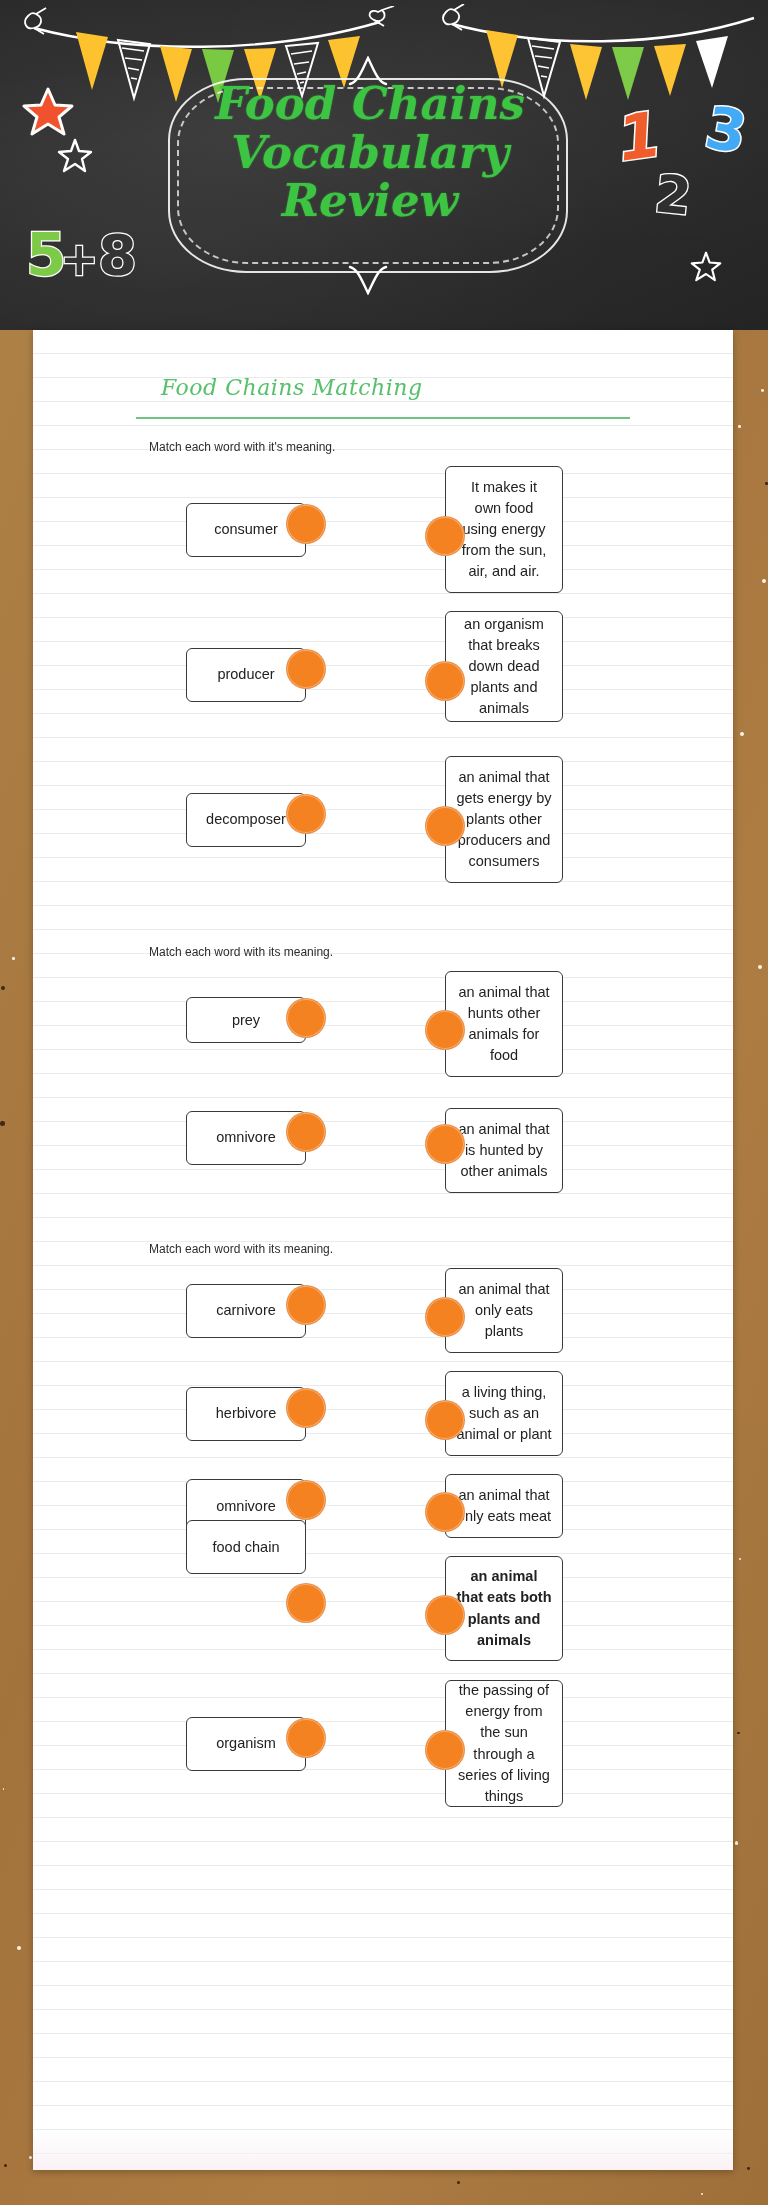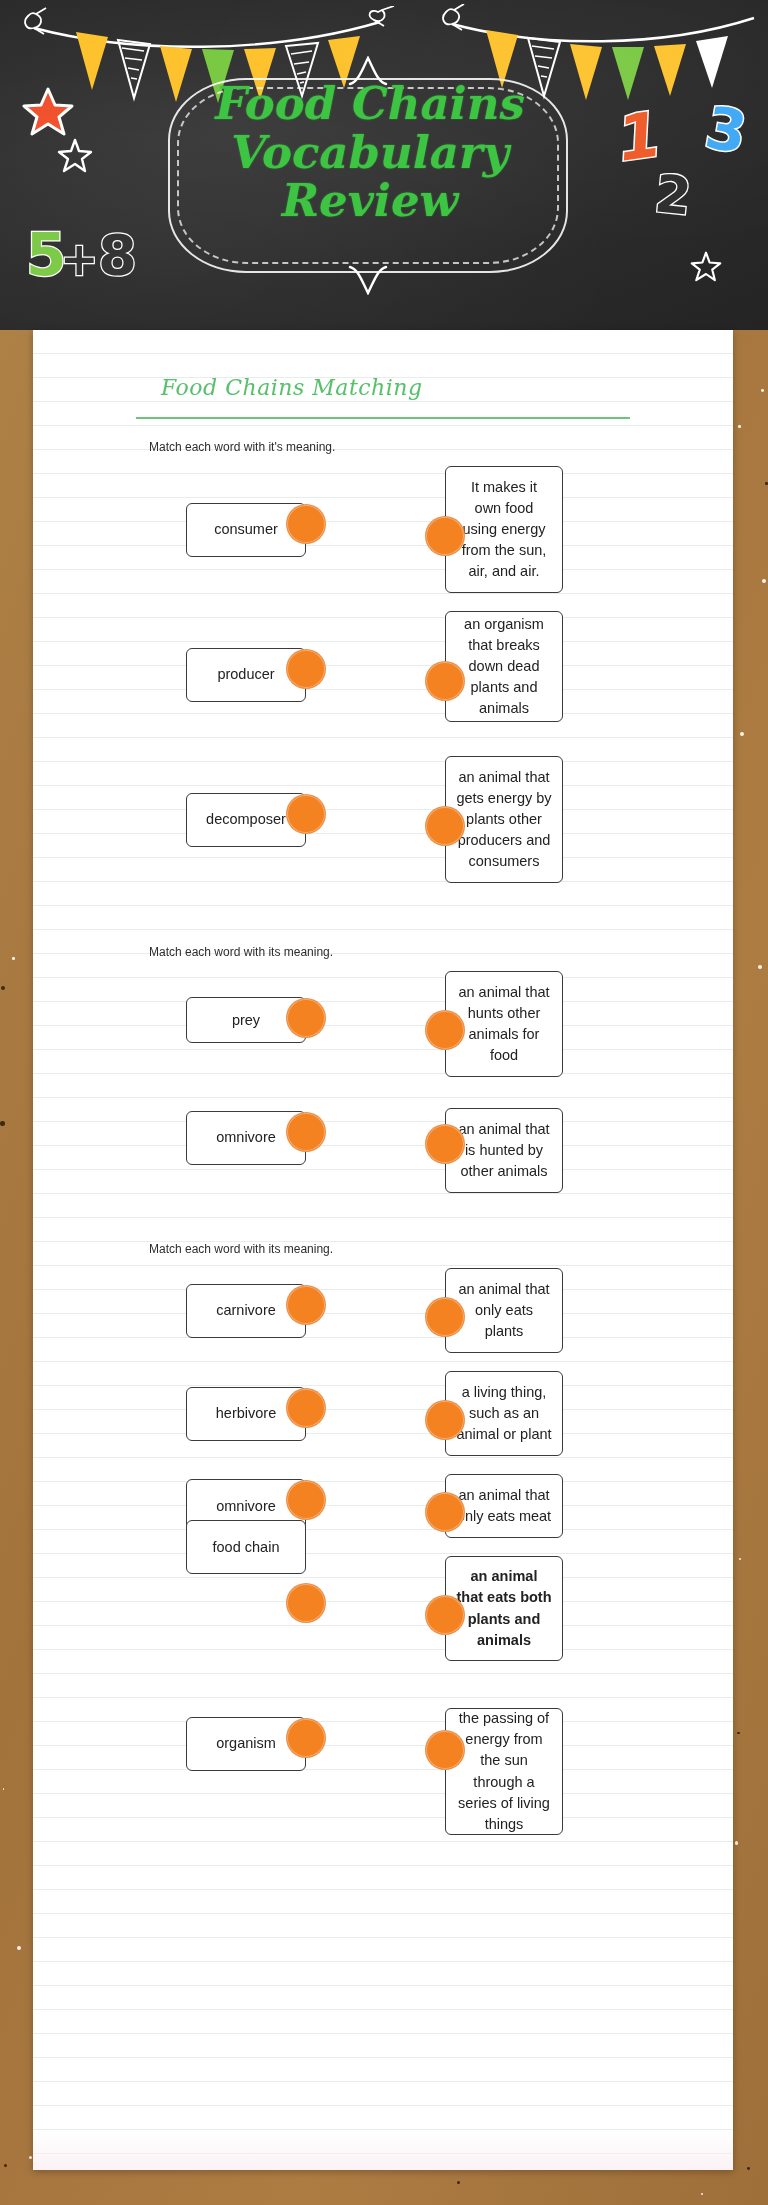--- a/index.html
+++ b/index.html
@@ -326,16 +326,16 @@
       <div class="card left" style="top: 1149px; width: 120px; height: 54px;">omnivore</div>
       <div class="dot" style="left: 253px; top: 1150px; background: rgb(245, 130, 32);"></div>
       <div class="card right" style="top: 1144px; width: 118px; height: 64px;">an animal that only eats meat</div>
       <div class="dot" style="left: 392px; top: 1162px; background: rgb(245, 130, 32);"></div>
       <div class="card left" style="top: 1190px; width: 120px; height: 54px;">food chain</div>
       <div class="dot" style="left: 253px; top: 1253px; background: rgb(245, 130, 32);"></div>
       <div class="card right" style="top: 1226px; width: 118px; height: 105px; font-weight: bold;">an animal that eats both plants and animals</div>
       <div class="dot" style="left: 392px; top: 1265px; background: rgb(245, 130, 32);"></div>
       <div class="card left" style="top: 1386.5px; width: 120px; height: 54px;">organism</div>
       <div class="dot" style="left: 253px; top: 1387.5px; background: rgb(245, 130, 32);"></div>
-      <div class="card right" style="top: 1350px; width: 118px; height: 127px; margin-top: 28px;">the passing of energy from the sun through a series of living things</div>
+      <div class="card right" style="top: 1350px; width: 118px; height: 127px;">the passing of energy from the sun through a series of living things</div>
       <div class="dot" style="left: 392px; top: 1399.5px; background: rgb(245, 130, 32);"></div>
     </div>
 </div>
 
 </body></html>

